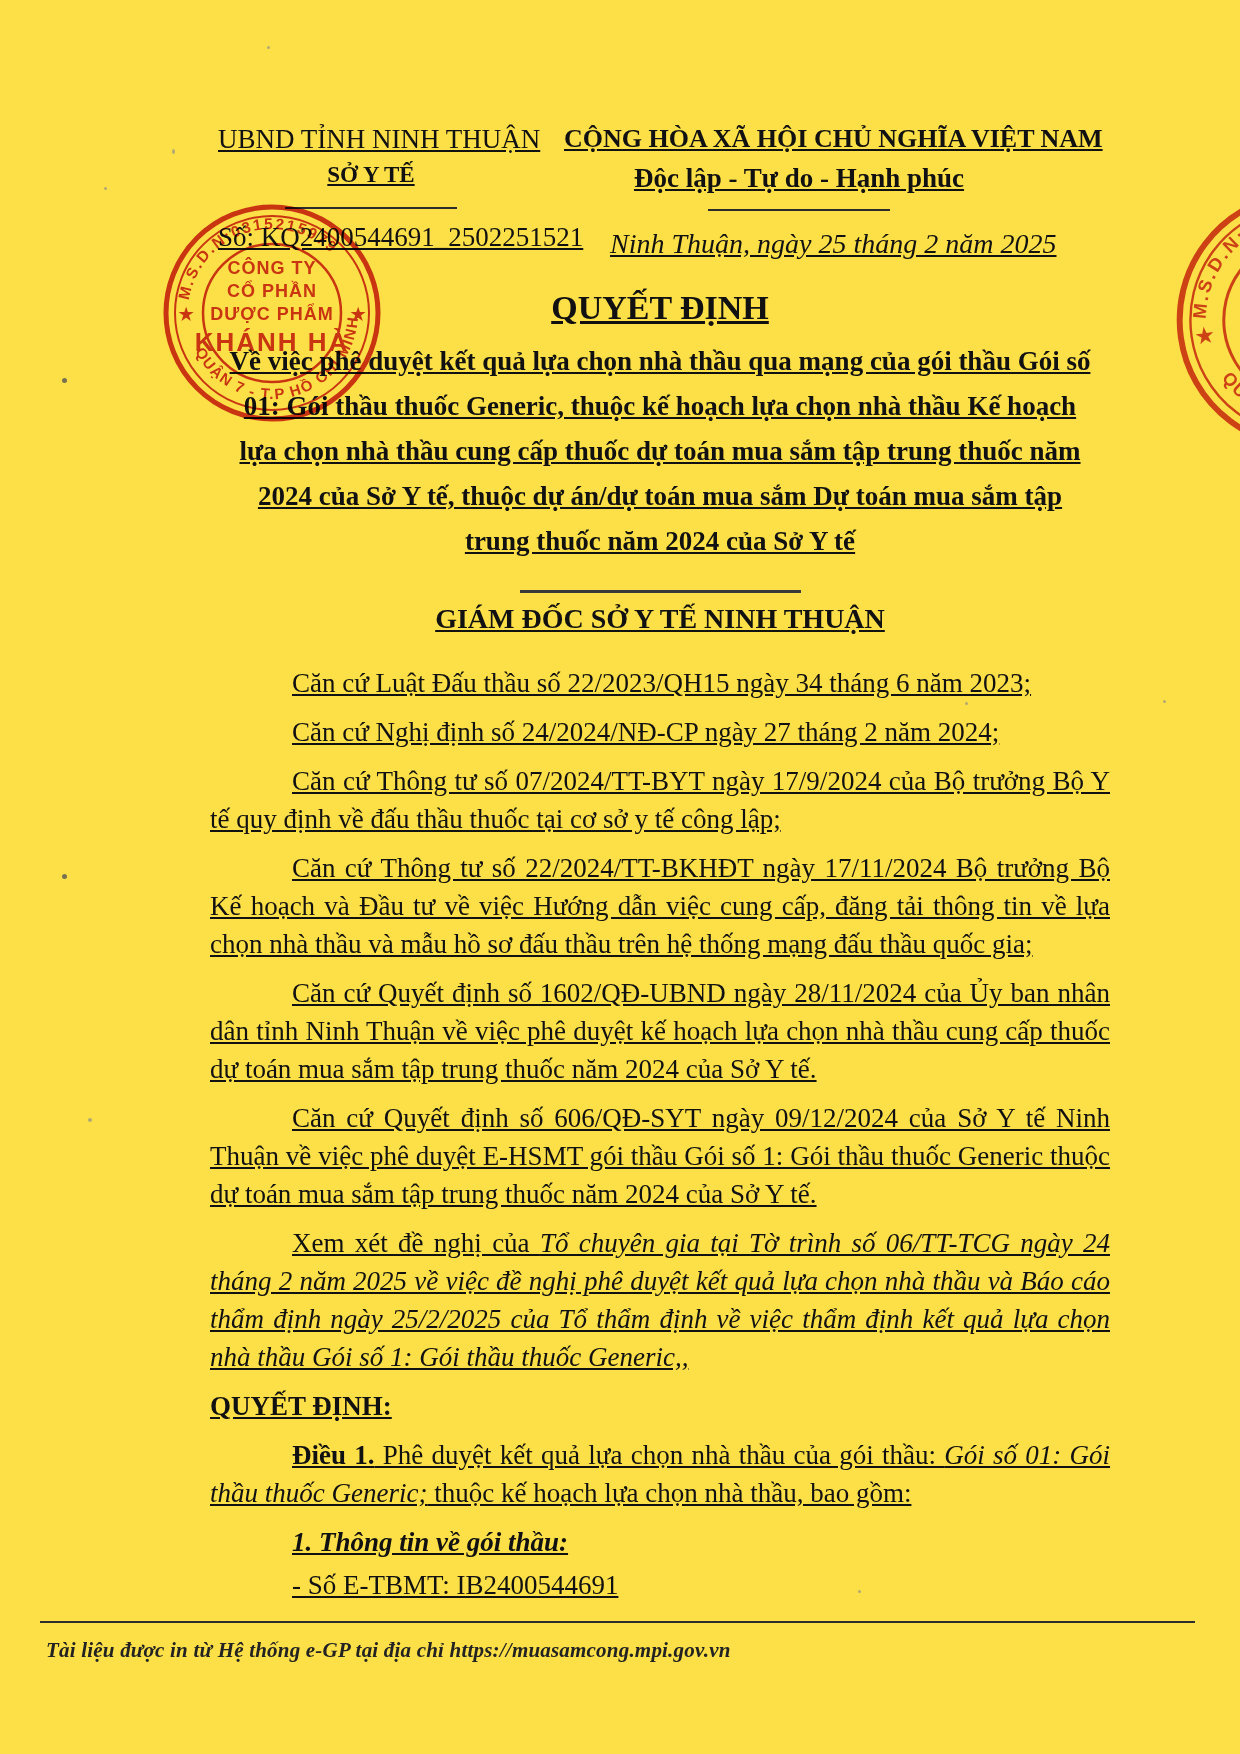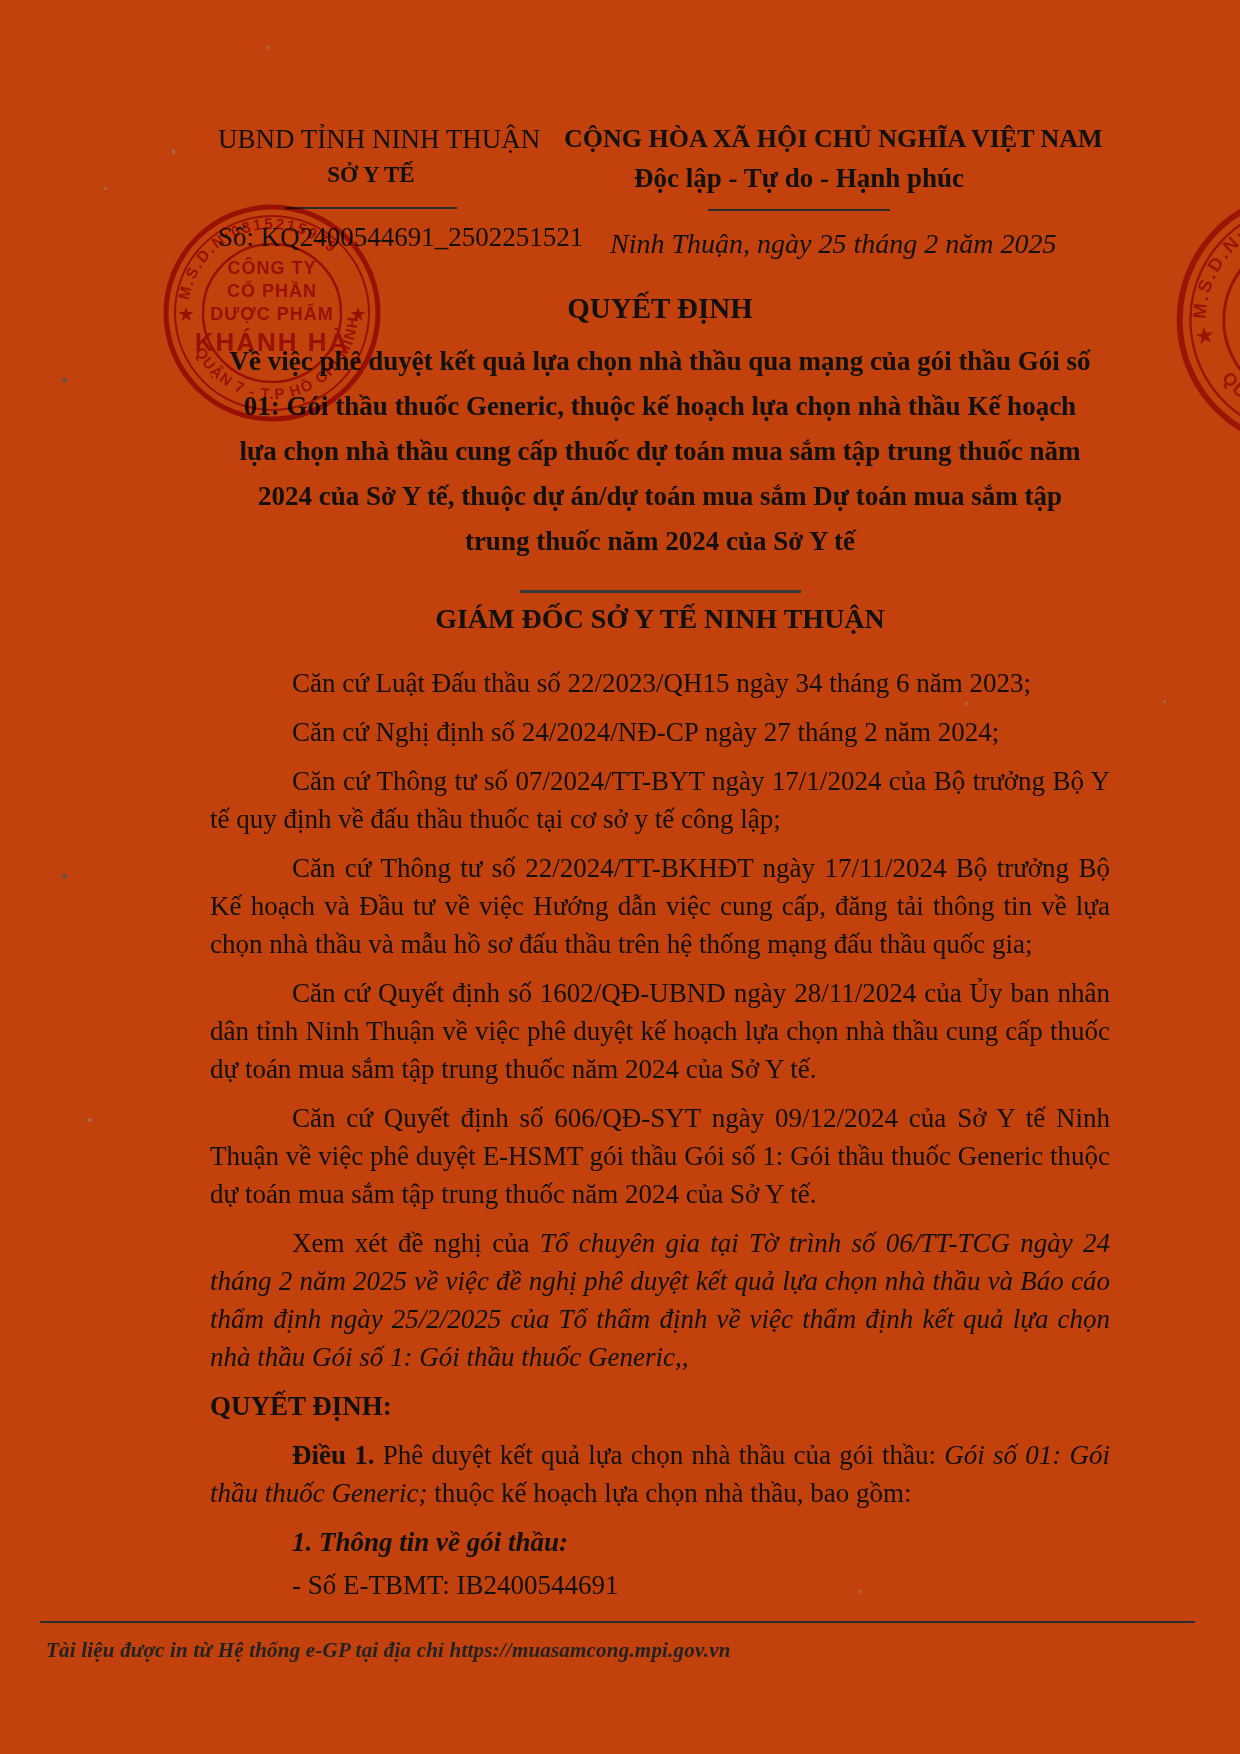--- a/index.html
+++ b/index.html
@@ -1,39 +1,40 @@
 <!DOCTYPE html>
 <html><head>
 <meta charset="utf-8">
 <style>
   html,body{margin:0;padding:0;background:#e8e8e8;}
   .page{
     position:relative;
     width:1240px;height:1754px;
     margin:0 auto;
-    background:#c2410c;
+    background:#fde047;
     overflow:hidden;
     font-family:"Liberation Serif", serif;
     color:#111;
+    text-decoration:underline;
   }
   .content{position:relative;margin-left:210px;width:900px;}
   
   .header{display:flex;padding-top:122px;}
   .hdr-left{margin-left:8px;width:306px;text-align:center;flex:none;}
   .hdr-left .l1{font-size:27px;line-height:34px;white-space:nowrap;}
   .hdr-left .l2{font-size:23px;font-weight:700;line-height:34px;margin-top:2px;}
   .hdr-left .rule{width:172px;height:2px;background:#2b2b2b;margin:15px auto 0;}
   .hdr-left .docnum{font-size:27px;line-height:36px;margin-top:10px;white-space:nowrap;}
   .hdr-right{margin-left:40px;width:470px;text-align:center;flex:none;}
   .hdr-right .l1{font-size:26px;font-weight:700;line-height:34px;white-space:nowrap;}
   .hdr-right .l2{font-size:27px;font-weight:700;line-height:36px;margin-top:4px;}
   .hdr-right .rule{width:182px;height:2px;background:#2b2b2b;margin:13px auto 0;}
   .hdr-right .dateline{font-size:28px;font-style:italic;line-height:36px;margin-top:15px;white-space:nowrap;padding-left:46px;}
   
-  .doc-title{margin-top:28px;text-align:center;font-size:29px;font-weight:700;line-height:36px;}
+  .doc-title{margin-top:28px;text-align:center;font-size:34px;font-weight:700;line-height:36px;}
   .subject{margin-top:13px;text-align:center;font-weight:700;font-size:27px;line-height:45px;}
   .subject-rule{width:281px;height:3px;background:#3a3a3a;margin:26px auto 0;}
   .issuer{margin-top:8px;text-align:center;font-size:28px;font-weight:700;line-height:36px;}
   
   .body-text{margin-top:27px;}
   .body-text p{font-size:27px;line-height:38px;margin:0 0 11px 0;text-indent:82px;text-align:justify;}
   .body-text p.no-just{text-align:left;}
   .decision-heading{text-align:center;font-size:28px;font-weight:700;margin:16px 0 13px 0;text-indent:0 !important;}
   .it{font-style:italic;}
   .b{font-weight:700;}
@@ -79,21 +80,21 @@
       <div>2024 của Sở Y tế, thuộc dự án/dự toán mua sắm Dự toán mua sắm tập</div>
       <div>trung thuốc năm 2024 của Sở Y tế</div>
     </div>
     <div class="subject-rule"></div>
 
     <div class="issuer">GIÁM ĐỐC SỞ Y TẾ NINH THUẬN</div>
 
     <div class="body-text">
       <p>Căn cứ Luật Đấu thầu số 22/2023/QH15 ngày 34 tháng 6 năm 2023;</p>
       <p>Căn cứ Nghị định số 24/2024/NĐ-CP ngày 27 tháng 2 năm 2024;</p>
-      <p>Căn cứ Thông tư số 07/2024/TT-BYT ngày 17/1/2024 của Bộ trưởng Bộ Y tế quy định về đấu thầu thuốc tại cơ sở y tế công lập;</p>
+      <p>Căn cứ Thông tư số 07/2024/TT-BYT ngày 17/9/2024 của Bộ trưởng Bộ Y tế quy định về đấu thầu thuốc tại cơ sở y tế công lập;</p>
       <p>Căn cứ Thông tư số 22/2024/TT-BKHĐT ngày 17/11/2024 Bộ trưởng Bộ Kế hoạch và Đầu tư về việc Hướng dẫn việc cung cấp, đăng tải thông tin về lựa chọn nhà thầu và mẫu hồ sơ đấu thầu trên hệ thống mạng đấu thầu quốc gia;</p>
       <p>Căn cứ Quyết định số 1602/QĐ-UBND ngày 28/11/2024 của Ủy ban nhân dân tỉnh Ninh  Thuận về việc phê duyệt kế hoạch lựa chọn nhà thầu cung cấp thuốc dự toán mua sắm tập trung thuốc năm 2024 của Sở Y tế.</p>
       <p>Căn cứ Quyết định số 606/QĐ-SYT ngày 09/12/2024 của Sở Y tế Ninh Thuận về việc phê duyệt E-HSMT gói thầu Gói số 1: Gói thầu thuốc Generic thuộc dự toán mua sắm tập trung thuốc năm 2024 của Sở Y tế.</p>
       <p class="it"><span style="font-style:normal">Xem xét đề nghị của </span><span>Tổ chuyên gia tại Tờ trình số 06/TT-TCG ngày 24 tháng 2 năm 2025 về việc đề nghị phê duyệt kết quả lựa chọn nhà thầu và Báo cáo thẩm định ngày 25/2/2025 của Tổ thẩm định về việc thẩm định kết quả lựa chọn nhà thầu Gói số 1: Gói thầu thuốc Generic,,</span></p>
 
       <p class="decision-heading">QUYẾT ĐỊNH:</p>
 
       <p><span class="b">Điều 1.</span><span> Phê duyệt kết quả lựa chọn nhà thầu của gói thầu: </span><span class="it">Gói số 01: Gói thầu thuốc Generic;</span><span> thuộc kế hoạch lựa chọn nhà thầu, bao gồm:</span></p>
 
       <p class="bi no-just tight">1. Thông tin về gói thầu:</p>

